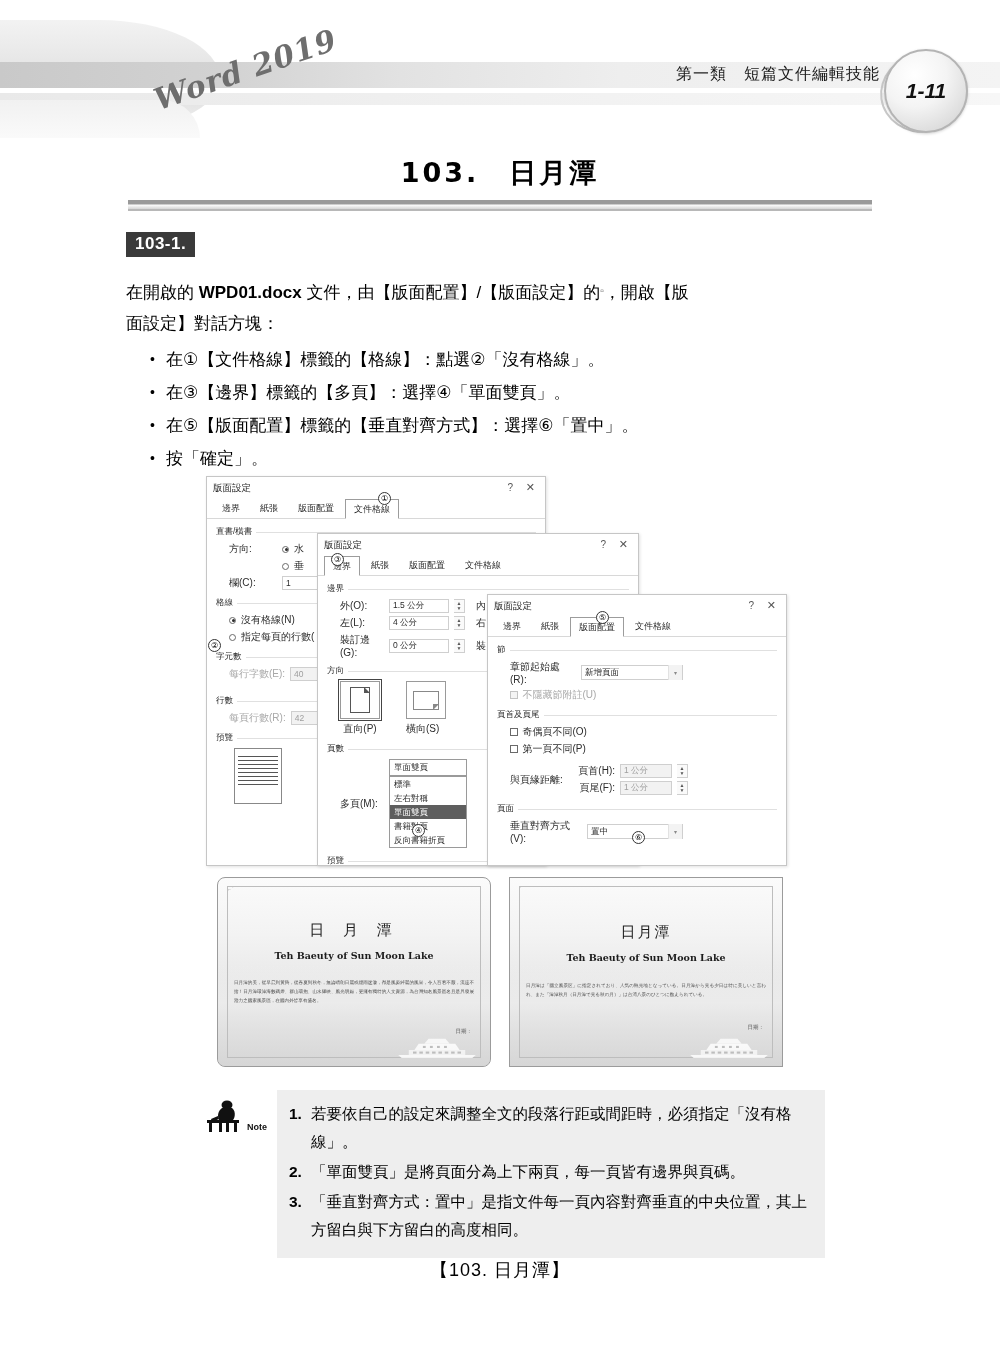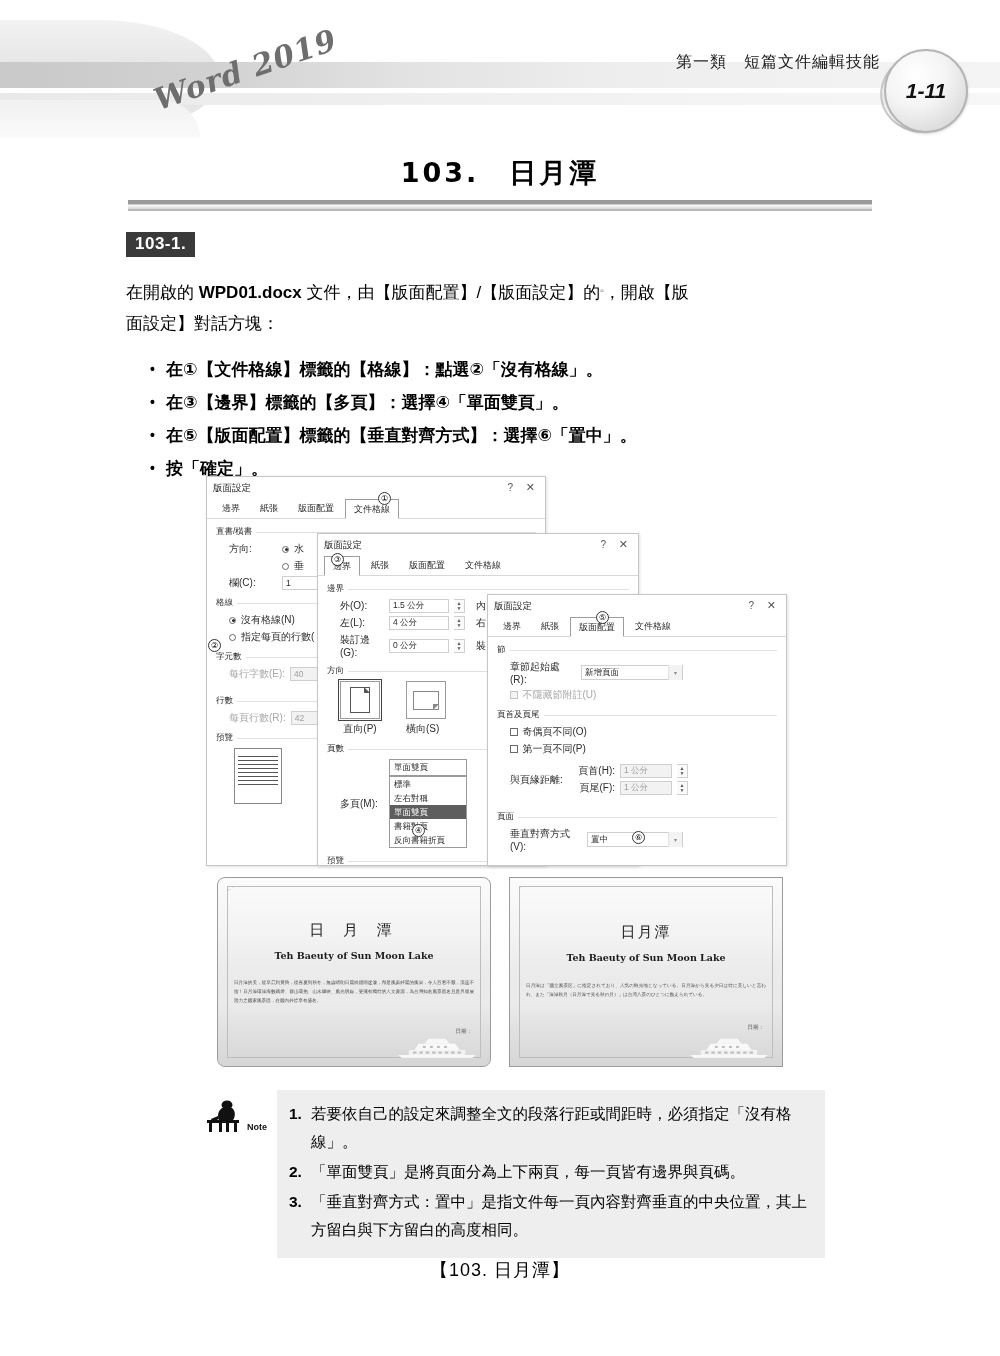--- a/index.html
+++ b/index.html
@@ -43,21 +43,21 @@
   .wordmark{
     position:absolute; left:150px; top:52px;
     font-family:"DejaVu Serif",serif;
     font-style:italic; font-weight:bold;
     font-size:30px; color:#6e6e6e;
     transform:rotate(-19deg);
     letter-spacing:1px;
     white-space:nowrap;
   }
   .hdr-title{
-    position:absolute; right:120px; top:52px;
+    position:absolute; right:120px; top:64px;
     font-size:16px; letter-spacing:1px; color:#1a1a1a;
     white-space:nowrap;
   }
   .pagenum-wrap{
     position:absolute; right:28px; top:45px; width:92px; height:92px;
   }
   .pagenum-ring{
     position:absolute; left:4px; top:4px; width:84px; height:84px;
     border-radius:50%;
     border:2px solid #b4b4b4;
@@ -104,21 +104,21 @@
   
   .step-block{ position:absolute; left:126px; top:275px; width:760px; }
   .step-row{ display:flex; }
   .step-label{
     font-weight:bold; font-size:16px; width:62px; flex:none;
     font-family:"Liberation Sans",sans-serif;
   }
   .step-body{ font-size:17px; line-height:31px; width:700px; }
   .step-body .mono{ font-family:"Liberation Sans",sans-serif; font-weight:bold; }
   .dlg-icon{ font-size:10px; color:#444; vertical-align:4px; }
-  .bullets{ margin:14px 0 0 24px; padding:0; list-style:none;font-weight:bold; }
+  .bullets{ margin:4px 0 0 24px; padding:0; list-style:none; }
   .bullets li{
     font-size:17px; line-height:33px; position:relative; padding-left:16px;
   }
   .bullets li::before{
     content:"•"; position:absolute; left:0; top:0; font-size:14px;
   }
 
   
   .dlg{
     position:absolute; background:#ffffff;
@@ -529,21 +529,21 @@
             <span class="spin">▲<br>▼</span>
           </div>
           <div class="row" style="margin:0">
             <span class="lbl" style="width:40px;text-align:right">頁尾(F):</span>
             <span class="fld dim" style="width:52px">1 公分</span>
             <span class="spin">▲<br>▼</span>
           </div>
         </div>
       </div>
     </div>
-    <div class="grp" style="margin-top:16px">
+    <div class="grp" style="margin-top:8px">
       <div class="grp-h">頁面</div>
       <div class="row ind">
         <span class="lbl" style="width:72px">垂直對齊方式(V):</span>
         <span class="combo" style="width:96px">
           <span>置中</span>
           <span class="arw">▾</span>
         </span>
       </div>
     </div>
   </div>

